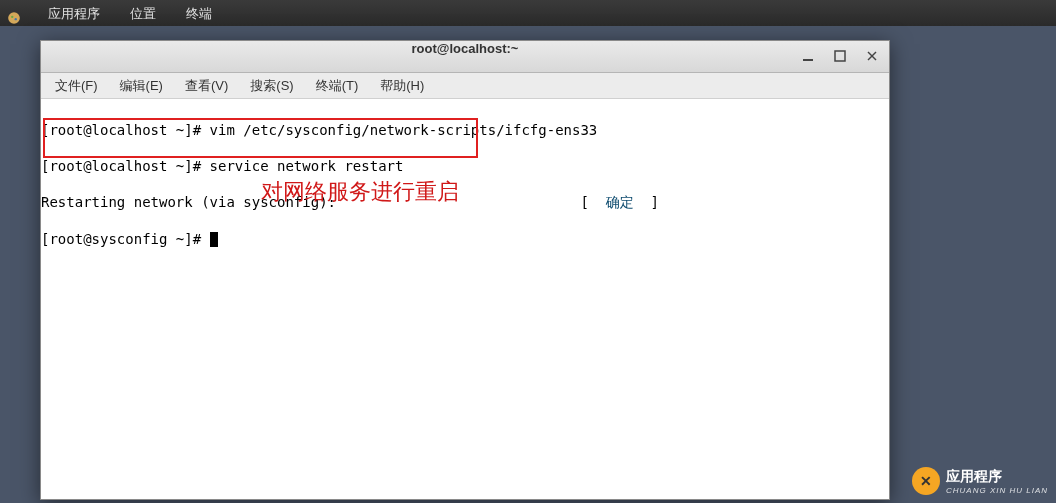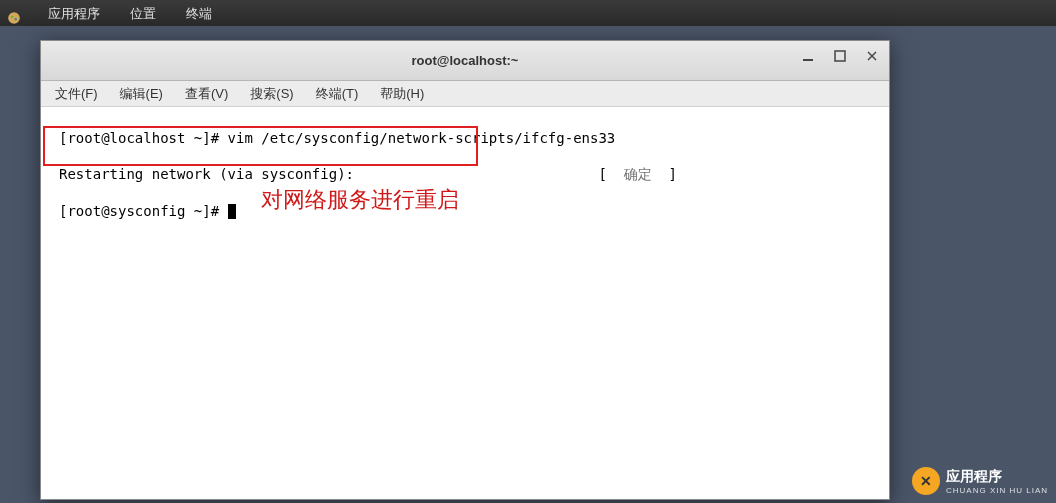--- a/index.html
+++ b/index.html
@@ -37,24 +37,23 @@
     top: 40px;
     width: 850px;
     height: 460px;
     background: #fff;
     border: 1px solid #8a8a8a;
     box-shadow: 0 4px 20px rgba(0,0,0,0.5);
     display: flex;
     flex-direction: column;
   }
   .titlebar {
-    height: 40px;
+    height: 32px;
     background: linear-gradient(#eaeaea, #d8d8d8);
     display: flex;
-    align-items: center;
     justify-content: center;
     position: relative;
     border-bottom: 1px solid #b5b5b5;
   }
   .title-text { font-size: 13px; color: #333; font-weight: bold; }
   .win-controls {
     position: absolute;
     right: 6px;
     top: 4px;
     display: flex;
@@ -83,27 +82,27 @@
     border-bottom: 1px solid #d0d0d0;
   }
   .menu-item { padding: 2px 8px; cursor: pointer; }
 
   .terminal-body {
     flex: 1;
     background: #ffffff;
     color: #000;
     font-family: "DejaVu Sans Mono", monospace;
     font-size: 14px;
-    padding: 4px 18px;
+    padding: 4px 0;
     white-space: pre;
     line-height: 18px;
     position: relative;
   }
   .term-line { }
-  .ok-status { color: #737373; font-family: Liberation Mono, monospace; }
+  .ok-status { color: #0c4a6e; font-family: Liberation Mono, monospace; }
   .cursor {
     display: inline-block;
     width: 8px;
     height: 15px;
     background: #000;
     vertical-align: text-bottom;
   }
   .highlight-box {
     position: absolute;
     left: 2px;
@@ -143,20 +142,21 @@
     justify-content: center;
     color: #333;
     font-weight: bold;
   }
   .watermark-sub {
     font-size: 8px;
     letter-spacing: 1px;
     opacity: 0.8;
     font-weight: normal;
     display: block;
+    font-style: italic;
   }
 </style>
 </head>
 <body>
 
 <div class="top-panel">
   <span class="panel-icon">
     <svg viewBox="0 0 24 24">
         <circle cx="12" cy="12" r="10" fill="#d4a85a"></circle>
         <circle cx="9" cy="10" r="2" fill="#6a4"></circle>
@@ -195,20 +195,21 @@
     <span class="menu-item">文件(F)</span>
     <span class="menu-item">编辑(E)</span>
     <span class="menu-item">查看(V)</span>
     <span class="menu-item">搜索(S)</span>
     <span class="menu-item">终端(T)</span>
     <span class="menu-item">帮助(H)</span>
   </div>
 
   <div class="terminal-body">
 <div class="term-line">[root@localhost ~]# vim /etc/sysconfig/network-scripts/ifcfg-ens33</div>
+<div class="term-line">[root@localhost ~]# service network restart</div>
 <div class="term-line"><span>Restarting network (via sysconfig):</span><span>                             </span><span>[</span><span class="ok-status">  确定  </span><span>]</span></div>
 <div class="term-line"><span>[root@sysconfig ~]# </span><span class="cursor"></span></div>
 
     <div class="highlight-box"></div>
     <div class="annotation">对网络服务进行重启</div>
   </div>
 </div>
 
 <div class="watermark">
   <div class="watermark-icon">✕</div>

